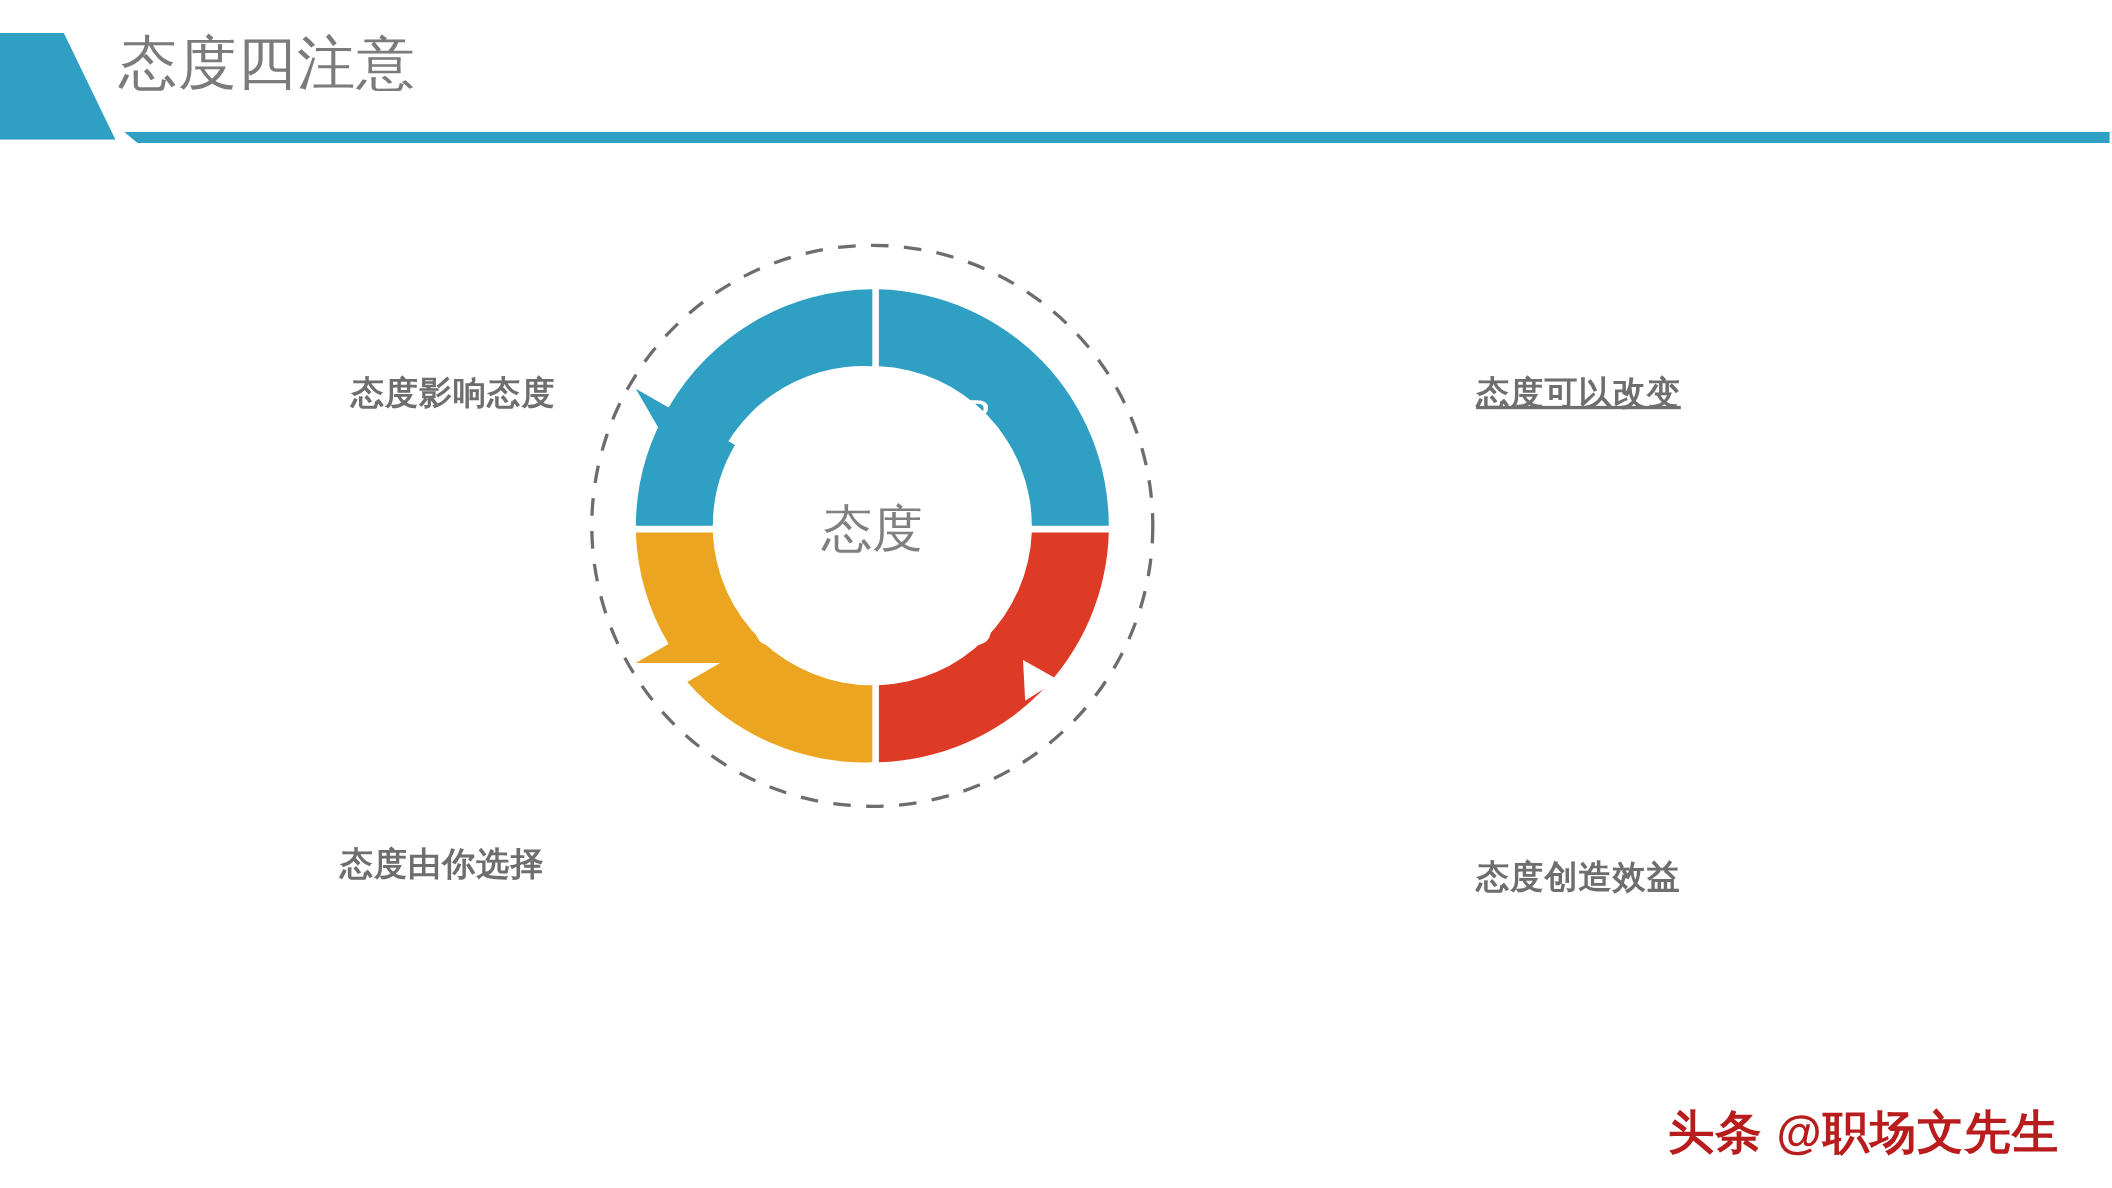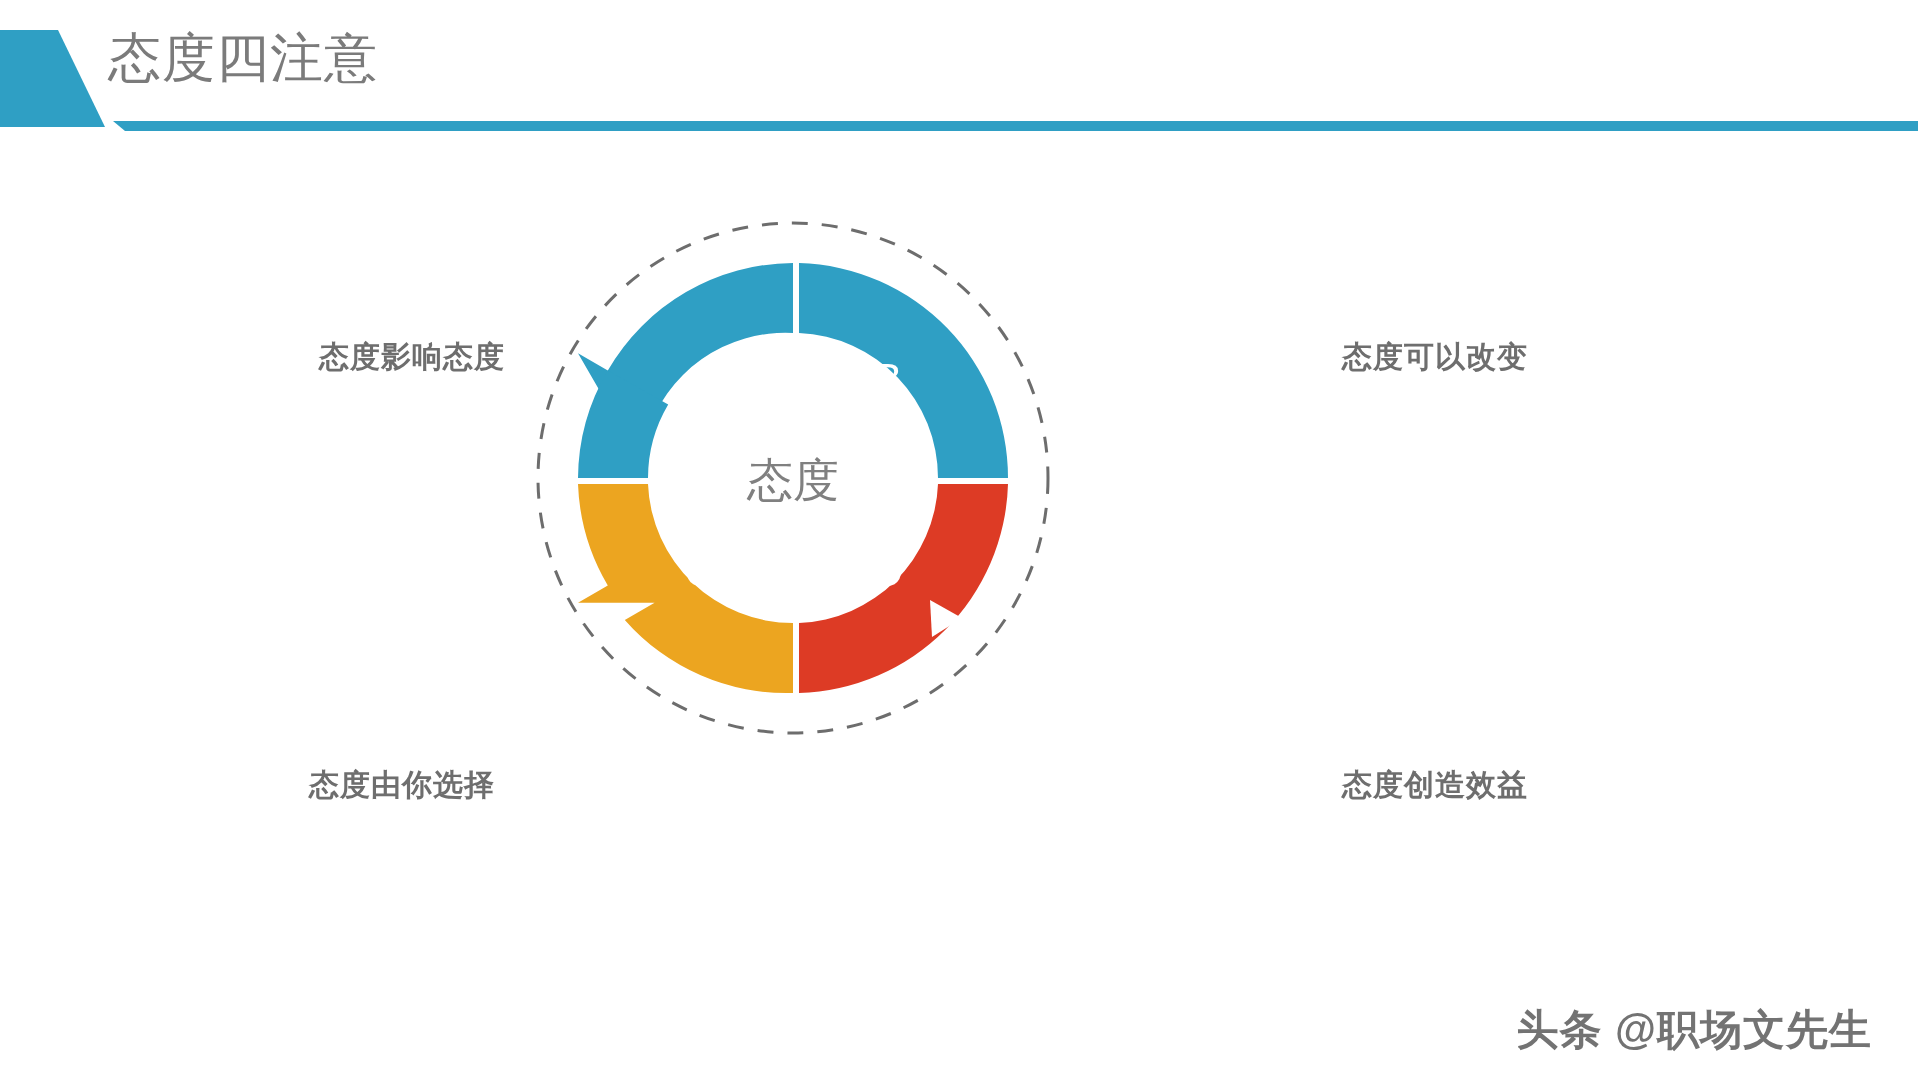--- a/index.html
+++ b/index.html
@@ -64,21 +64,21 @@
   
   .label {
     position: absolute;
     font-size: 30px;
     font-weight: bold;
     color: #6e6e6e;
     white-space: nowrap;
     letter-spacing: 1px;
   }
   .label-a { left: 281px; top: 337px; }
-  .label-b { left: 1342px; top: 337px; }
+  .label-b { left: 1342px; top: 337px; text-decoration: underline; }
   .label-c { left: 281px; top: 765px; }
   .label-d { left: 1342px; top: 765px; }
 
   
   .watermark {
     position: absolute;
     right: 48px;
     bottom: 22px;
     font-size: 42px;
     font-weight: bold;
@@ -169,17 +169,17 @@
       <text x="293" y="284" fill="#808080" font-size="46" font-family="'Liberation Sans', sans-serif" text-anchor="middle" dominant-baseline="middle">态度</text>
     </svg>
   </div>
 
   <div class="label label-a" style="color: rgb(110, 110, 110); margin-left: 38px;">态度影响态度</div>
 
   <div class="label label-b" style="color: rgb(110, 110, 110);">态度可以改变</div>
 
   <div class="label label-c" style="color: rgb(110, 110, 110); margin-left: 28px;">态度由你选择</div>
 
-  <div class="label label-d" style="color: rgb(110, 110, 110);">态度创造效益</div>
+  <div class="label label-d" style="color: rgb(110, 110, 110); margin-top: 12px;">态度创造效益</div>
 
-  <div class="watermark" style="color: #737373;">头条 @职场文先生</div>
+  <div class="watermark" style="color: #b91c1c;">头条 @职场文先生</div>
 
 </div>
 
 </body></html>

